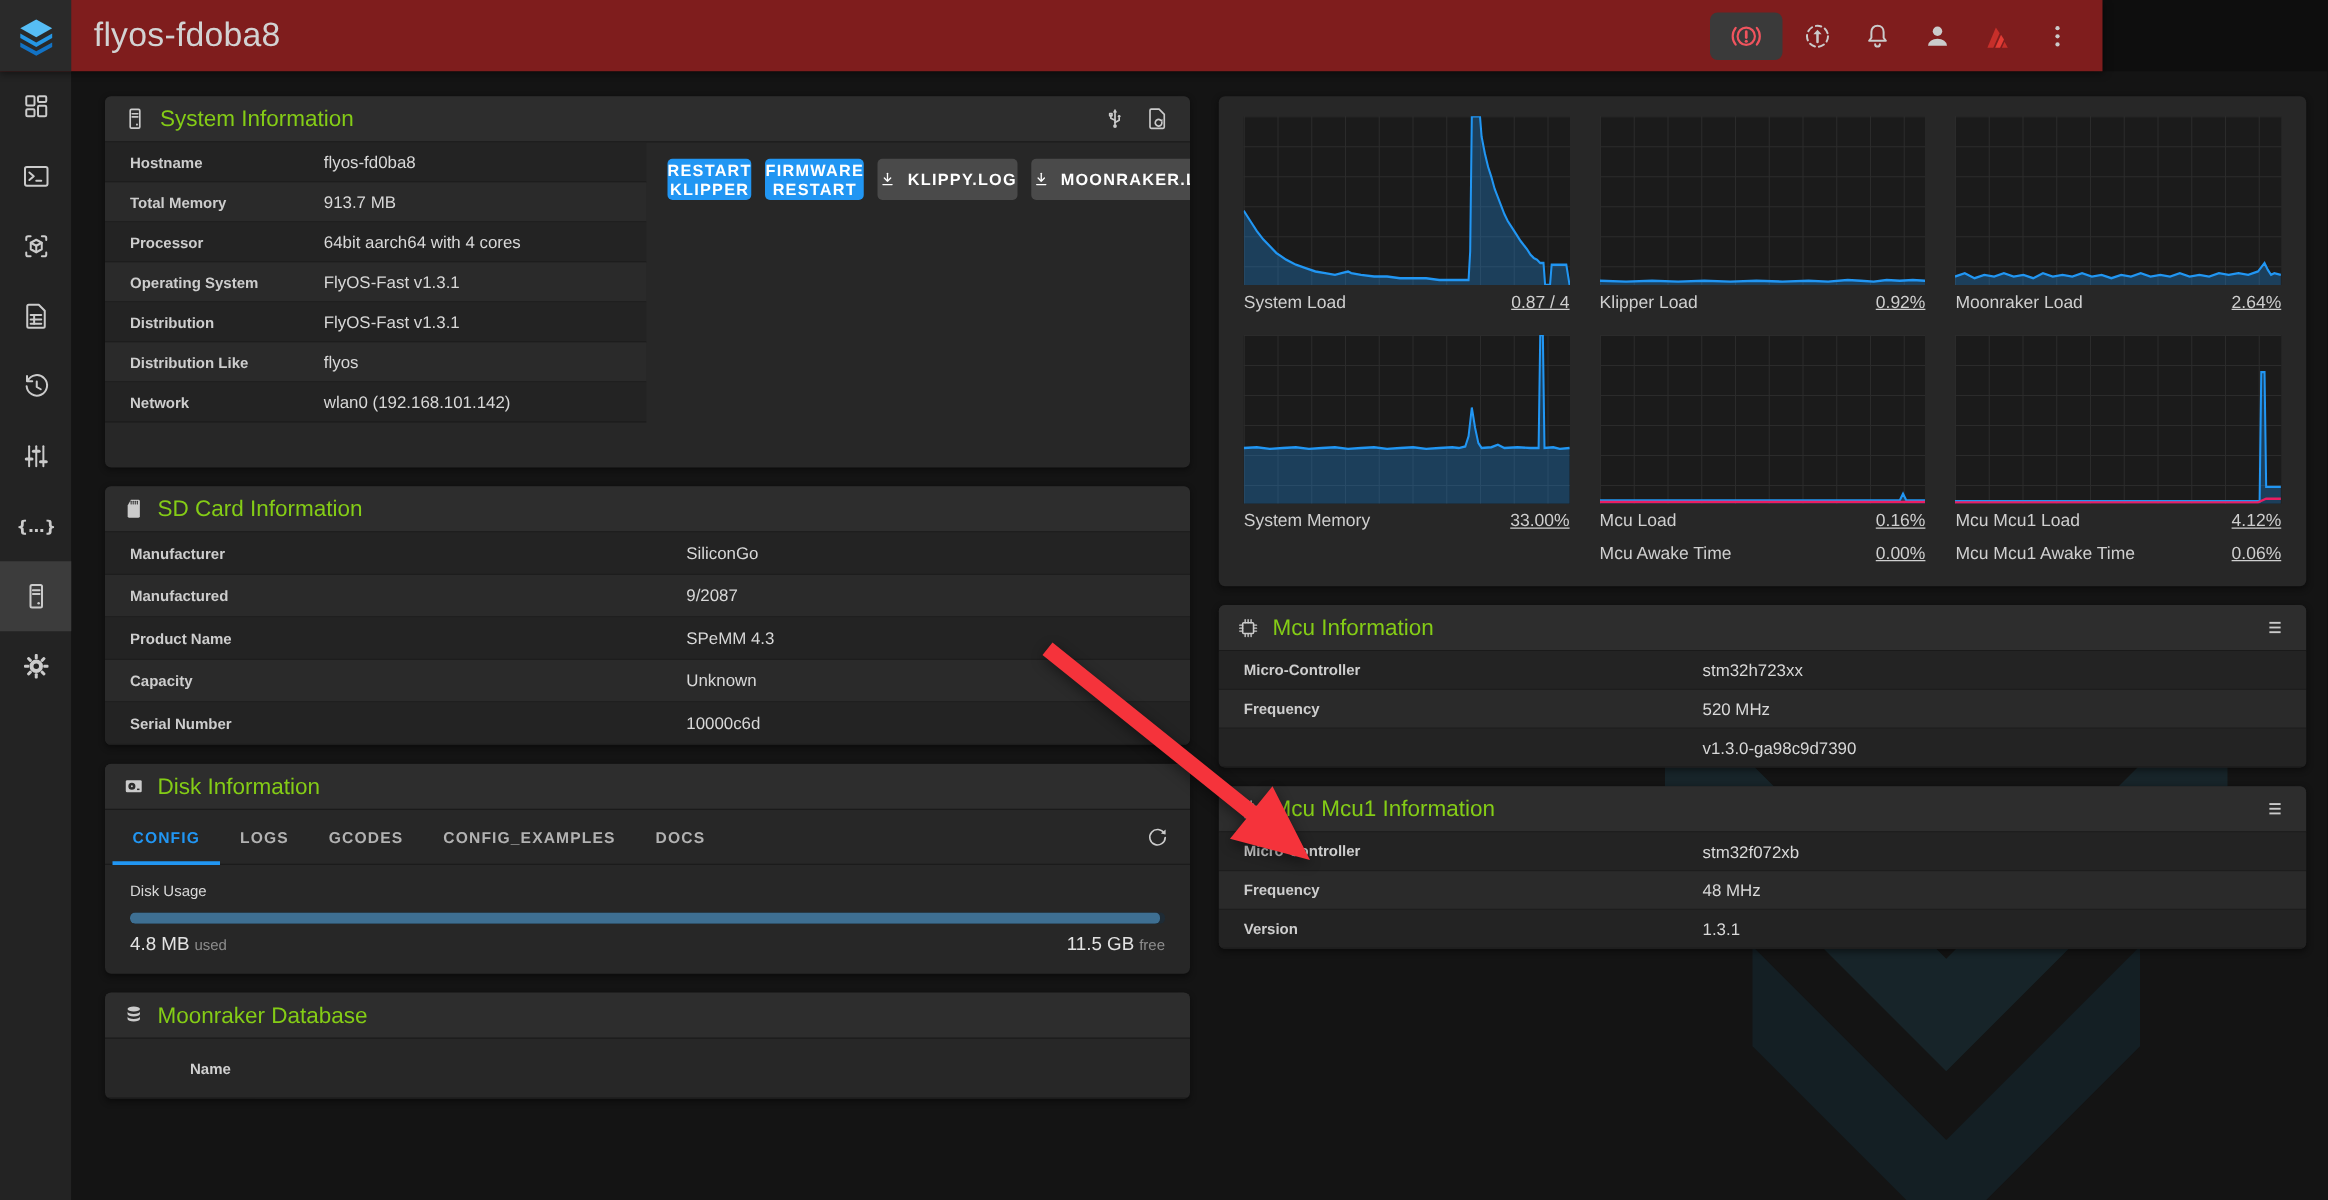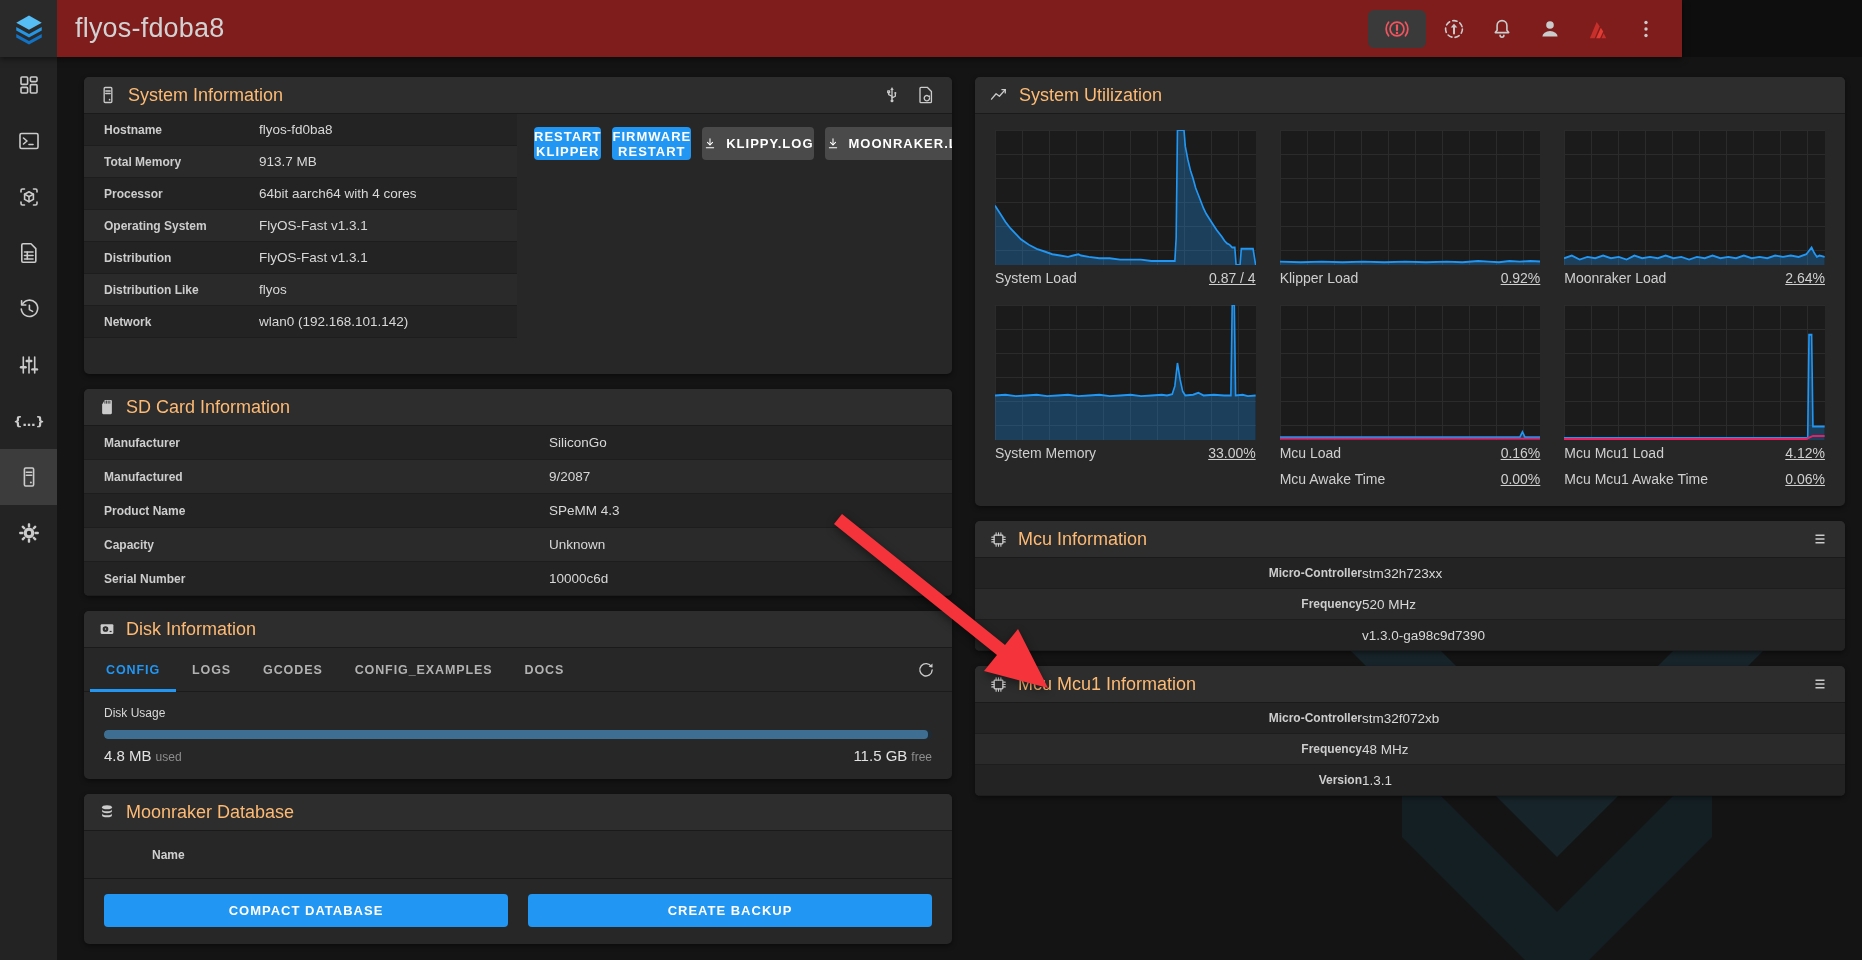--- a/index.html
+++ b/index.html
@@ -34,21 +34,21 @@
   .main { position:absolute; left:57px; top:57px; right:0; bottom:0; background:#141414; }
   .wm { position:absolute; inset:0; z-index:0; pointer-events:none; }
   .col { position:absolute; top:20px; z-index:2; }
   .col-left  { left:27px;  width:868px; }
   .col-right { left:918px; width:870px; }
 
   .panel { background:#272727; border-radius:5px; box-shadow:0 2px 5px rgba(0,0,0,.45);
     margin-bottom:15px; overflow:hidden; }
   .panel-header { height:37px; background:#2d2d2d; border-bottom:1px solid #1a1a1a;
     display:flex; align-items:center; padding:0 14px; gap:10px; }
-  .panel-title { font-size:18px; color:#fdba74; font-weight:400; }
+  .panel-title { font-size:18px; color:#84cc16; font-weight:400; }
   .ph-spacer { flex:1; }
   .ph-icon { display:flex; align-items:center; justify-content:center; cursor:pointer; padding:2px; }
 
   
   .trow { display:flex; align-items:center; border-bottom:1px solid #1d1d1d; }
   .trow:nth-child(odd) { background:#232323; }
   .trow:nth-child(even){ background:#2a2a2a; }
   .tlabel { font-size:12px; font-weight:bold; color:#cdcdcd; padding-left:20px; flex:0 0 auto; }
   .tvalue { font-size:13.5px; color:#d8d8d8; }
 
@@ -100,21 +100,21 @@
     background-image:linear-gradient(#2b2b2b 1px, transparent 1px),
                      linear-gradient(90deg,#2b2b2b 1px, transparent 1px);
     background-size:27px 24px; }
   .chart-box svg { width:100%; height:100%; display:block; }
   .metric-line { display:flex; justify-content:space-between; align-items:center;
     height:26px; }
   .metric-label { font-size:14px; color:#cfcfcf; }
   .metric-value { font-size:14px; color:#cfcfcf;text-decoration:underline; }
 
   .mcu-table .trow { height:31px; }
-  .mcu-table .tlabel { width:387px;text-align:right; }
+  .mcu-table .tlabel { width:387px; }
 
   
   .arrow-layer { position:absolute; inset:0; z-index:60; pointer-events:none; }
   .arrow-layer polygon { fill:#f5333b; filter:drop-shadow(0 3px 5px rgba(0,0,0,.45)); }
 
   
   svg.ic { stroke:#cbcbcb; fill:none; stroke-width:1.6; stroke-linecap:round; stroke-linejoin:round; }
   svg.ic .f { fill:#cbcbcb; stroke:none; }
   svg.ic.red { stroke:#f0545e; }
   svg.ic.red .f { fill:#f0545e; }
@@ -438,37 +438,26 @@
             <ellipse cx="12" cy="5.6" rx="6.6" ry="2.7"></ellipse>
             <path d="M5.4,8.2 a6.6,2.7 0 0 0 13.2,0 v2.6 a6.6,2.7 0 0 1 -13.2,0 z"></path>
             <path d="M5.4,13.6 a6.6,2.7 0 0 0 13.2,0 v2.6 a6.6,2.7 0 0 1 -13.2,0 z"></path>
           </g>
         </svg>
         <span class="panel-title">Moonraker Database</span>
       </div>
       <div class="db-namerow">
         <span class="db-name">Name</span>
       </div>
-      <div class="db-btnrow">
-        <button class="btn primary">COMPACT DATABASE</button>
-        <button class="btn primary">CREATE BACKUP</button>
-      </div>
     </div>
   </section>
 
   <section class="col col-right">
 
     <div class="panel">
-      <div class="panel-header">
-        <svg class="ic" width="20" height="20" viewBox="0 0 24 24">
-          <polyline points="3,17 8.5,10.5 12.5,13.5 19.5,5.5"></polyline>
-          <polyline points="15.5,5.5 19.5,5.5 19.5,9.5"></polyline>
-        </svg>
-        <span class="panel-title">System Utilization</span>
-      </div>
       <div class="chart-grid">
           <div>
             <div class="chart-box">
               <svg viewBox="0 0 272 120" preserveAspectRatio="none">
                 <path d="M0,120 L0,67.2 L5.44,74.4 L10.88,81.6 L16.32,87.6 L21.76,92.4 L27.200000000000003,97.2 L35.36,102 L43.52,105.6 L51.68,108 L59.84,110.4 L68,111.6 L76.16000000000001,112.8 L81.6,111.6 L87.04,110.4 L89.76,111.6 L97.92,112.8 L108.80000000000001,114 L119.68,114 L130.56,115.2 L141.44,115.2 L152.32000000000002,115.2 L163.2,116.4 L174.08,116.4 L182.24,116.4 L187.67999999999998,116.4 L189.04,96 L190.39999999999998,0 L197.2,0 L198.56,14.400000000000006 L201.28,26.39999999999999 L204,36 L206.72,43.2 L209.44,51.60000000000001 L212.16,57.599999999999994 L214.88,63.6 L217.60000000000002,69.6 L220.32000000000002,74.4 L225.76,81.6 L231.2,88.8 L236.64,94.8 L239.36,98.4 L242.08,100.8 L244.8,102 L247.52,104.4 L250.24,104.4 L251.60000000000002,120 L255.67999999999998,120 L257.03999999999996,105.6 L269.28,105.6 L272,120 L272,120 Z" fill="rgba(33,150,243,0.30)"></path>
                 <polyline points="0,67.2 5.44,74.4 10.88,81.6 16.32,87.6 21.76,92.4 27.200000000000003,97.2 35.36,102 43.52,105.6 51.68,108 59.84,110.4 68,111.6 76.16000000000001,112.8 81.6,111.6 87.04,110.4 89.76,111.6 97.92,112.8 108.80000000000001,114 119.68,114 130.56,115.2 141.44,115.2 152.32000000000002,115.2 163.2,116.4 174.08,116.4 182.24,116.4 187.67999999999998,116.4 189.04,96 190.39999999999998,0 197.2,0 198.56,14.400000000000006 201.28,26.39999999999999 204,36 206.72,43.2 209.44,51.60000000000001 212.16,57.599999999999994 214.88,63.6 217.60000000000002,69.6 220.32000000000002,74.4 225.76,81.6 231.2,88.8 236.64,94.8 239.36,98.4 242.08,100.8 244.8,102 247.52,104.4 250.24,104.4 251.60000000000002,120 255.67999999999998,120 257.03999999999996,105.6 269.28,105.6 272,120" fill="none" stroke="#2196f3" stroke-width="1.7"></polyline>
               </svg>
             </div>
             <div class="metric-line">
               <span class="metric-label">System Load</span>

